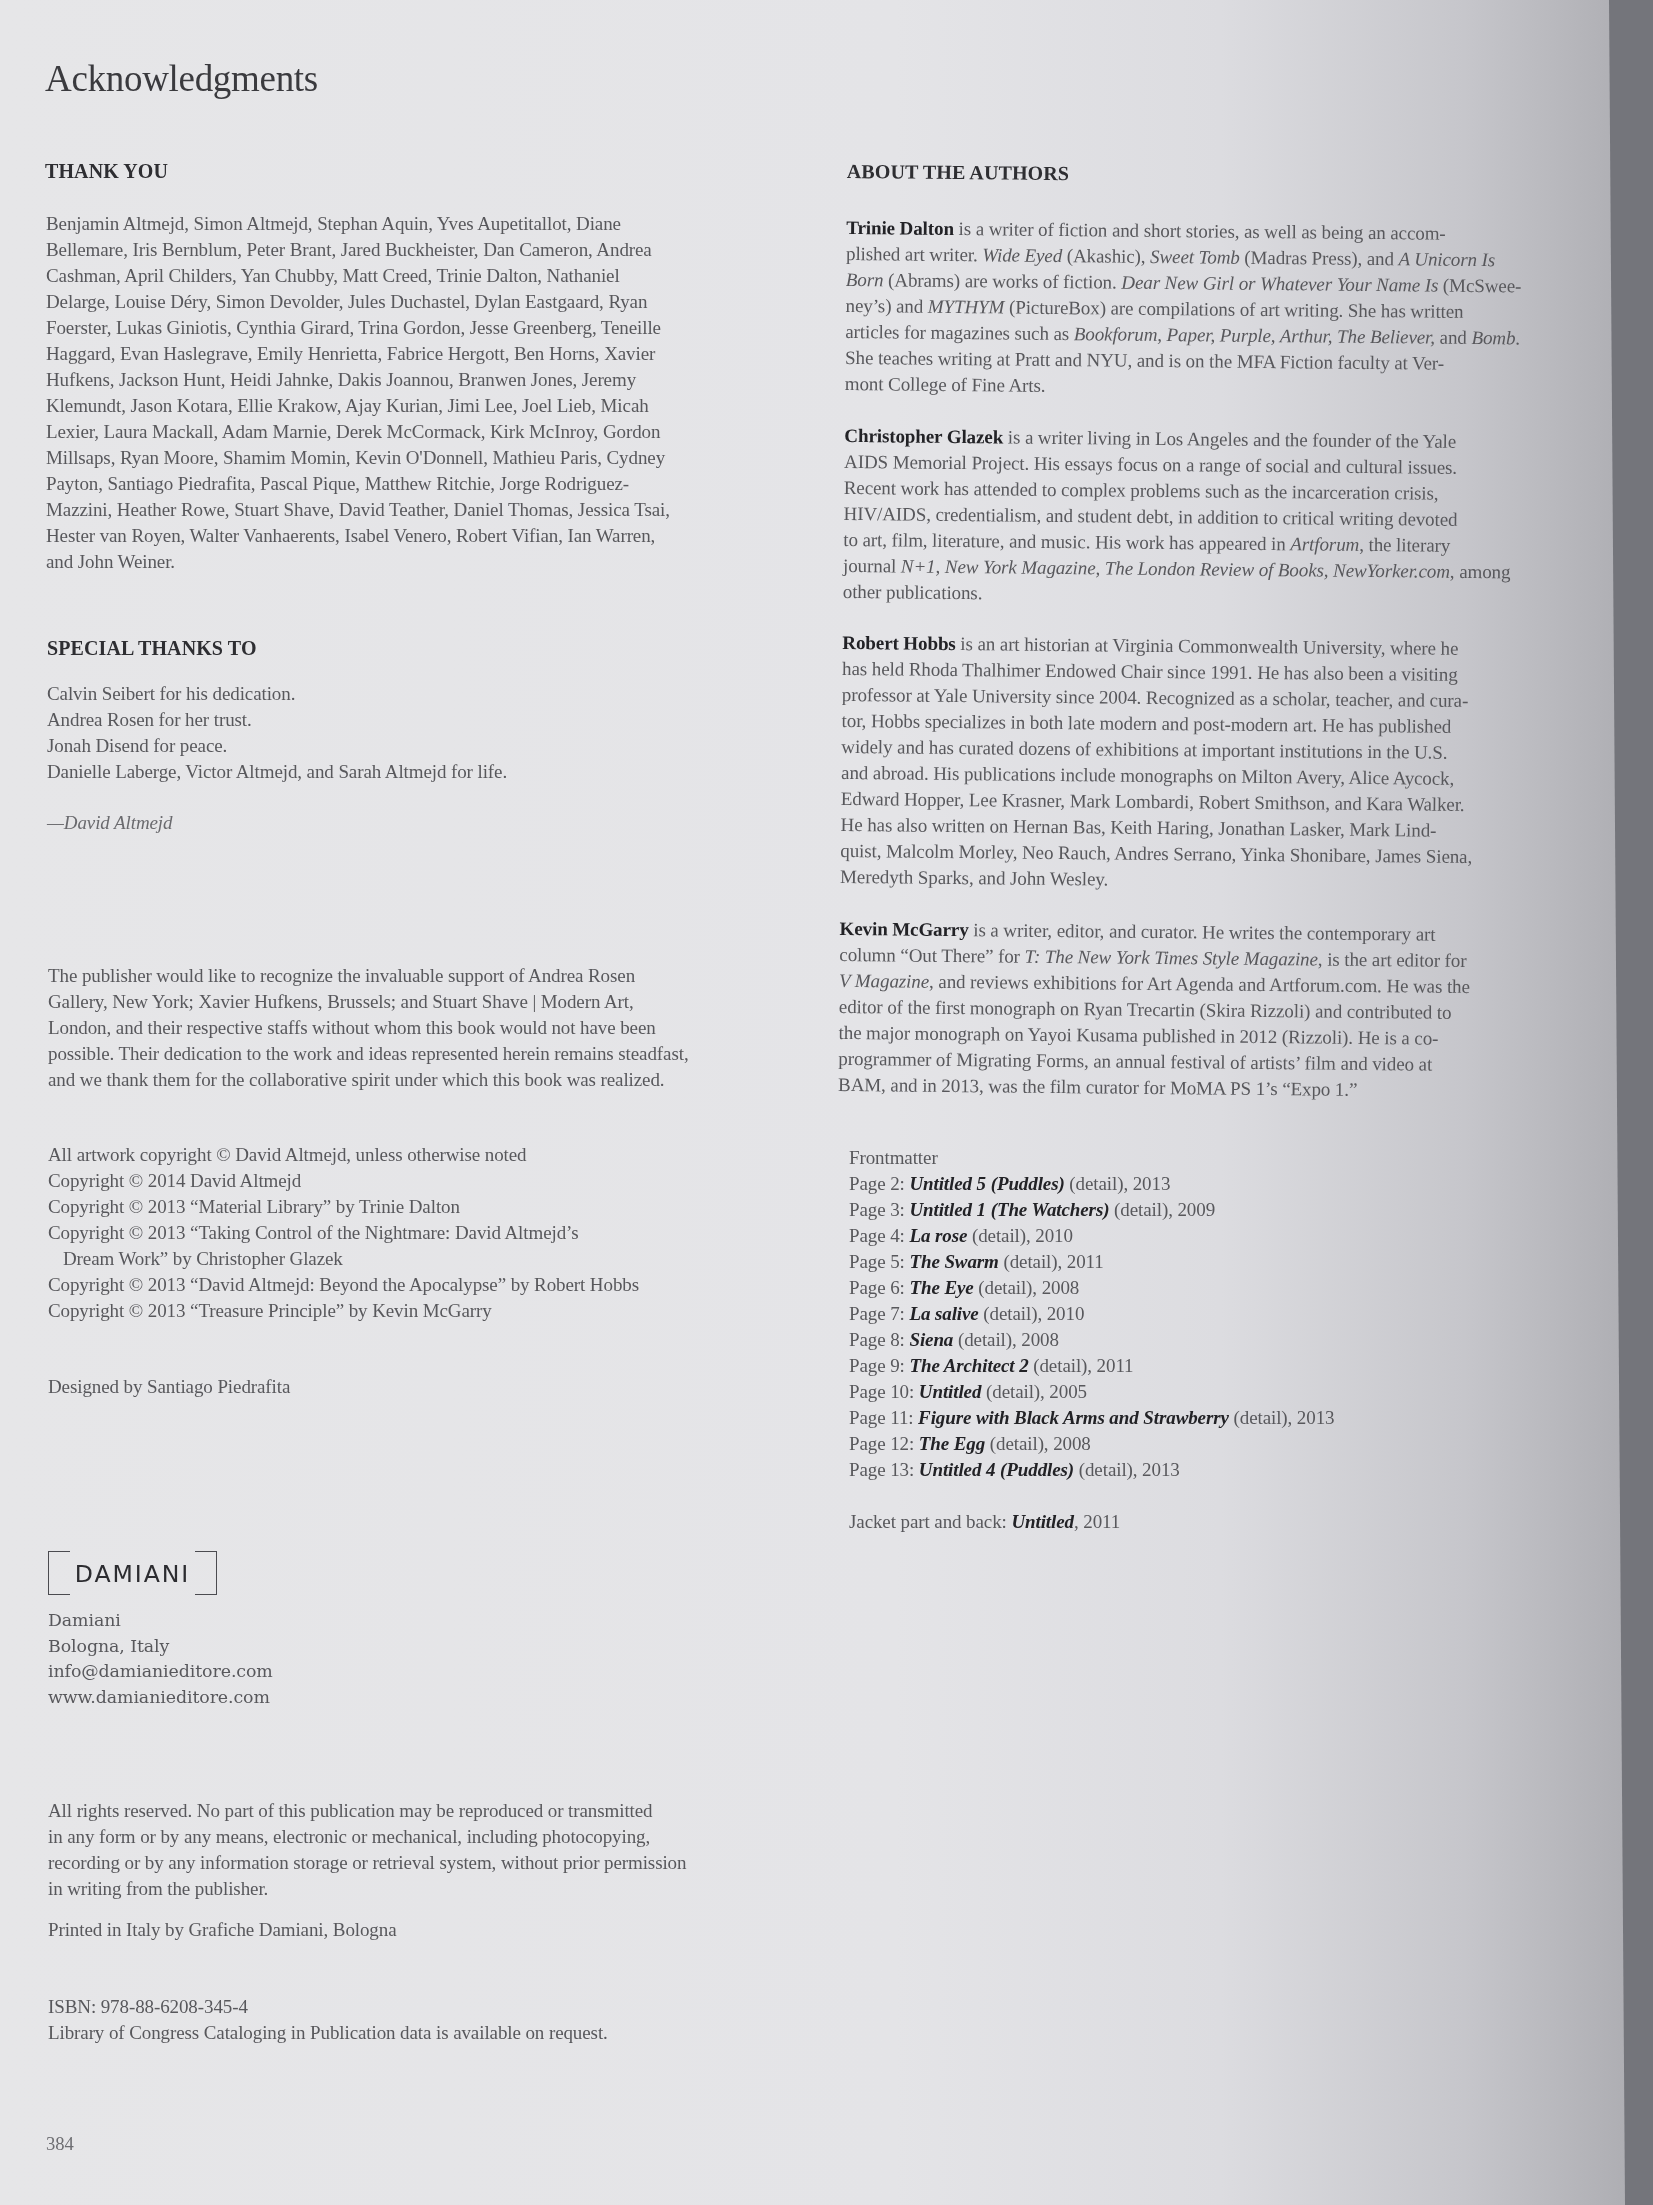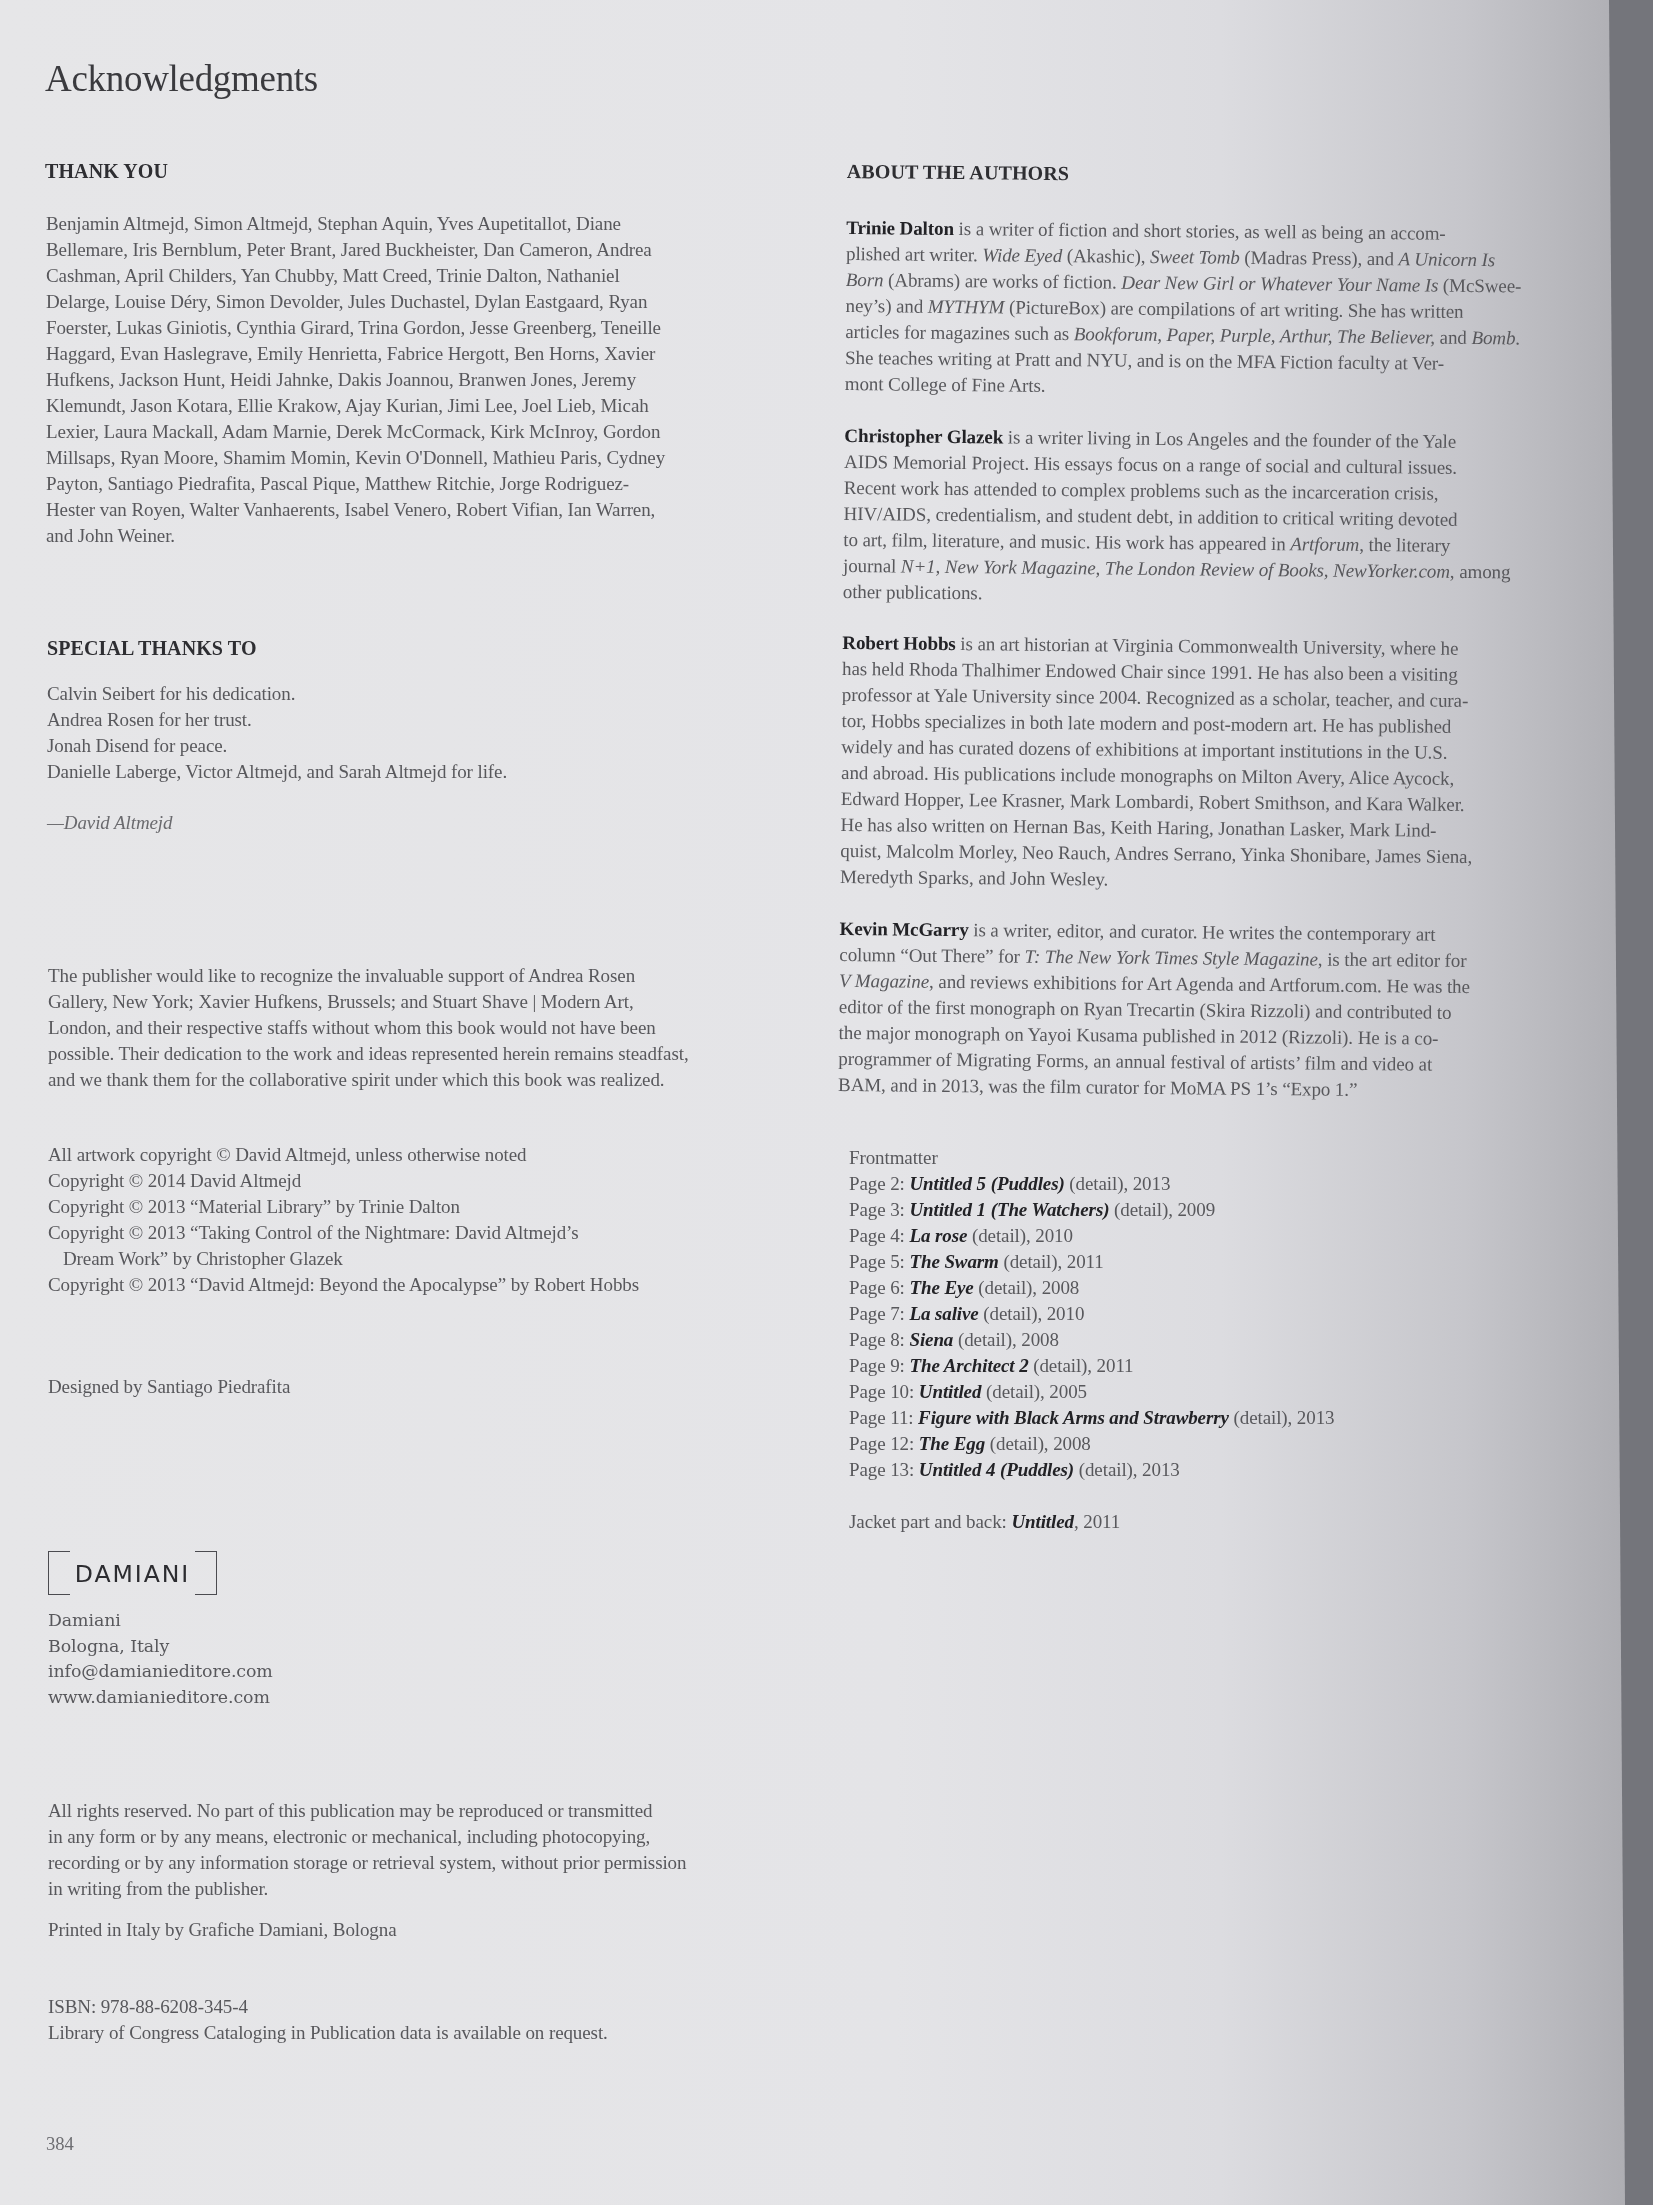--- a/index.html
+++ b/index.html
@@ -57,20 +57,21 @@
       <span class="line">Bellemare, Iris Bernblum, Peter Brant, Jared Buckheister, Dan Cameron, Andrea</span>
       <span class="line">Cashman, April Childers, Yan Chubby, Matt Creed, Trinie Dalton, Nathaniel</span>
       <span class="line">Delarge, Louise Déry, Simon Devolder, Jules Duchastel, Dylan Eastgaard, Ryan</span>
       <span class="line">Foerster, Lukas Giniotis, Cynthia Girard, Trina Gordon, Jesse Greenberg, Teneille</span>
       <span class="line">Haggard, Evan Haslegrave, Emily Henrietta, Fabrice Hergott, Ben Horns, Xavier</span>
       <span class="line">Hufkens, Jackson Hunt, Heidi Jahnke, Dakis Joannou, Branwen Jones, Jeremy</span>
       <span class="line">Klemundt, Jason Kotara, Ellie Krakow, Ajay Kurian, Jimi Lee, Joel Lieb, Micah</span>
       <span class="line">Lexier, Laura Mackall, Adam Marnie, Derek McCormack, Kirk McInroy, Gordon</span>
       <span class="line">Millsaps, Ryan Moore, Shamim Momin, Kevin O'Donnell, Mathieu Paris, Cydney</span>
       <span class="line">Payton, Santiago Piedrafita, Pascal Pique, Matthew Ritchie, Jorge Rodriguez-</span>
+      <span class="line">Mazzini, Heather Rowe, Stuart Shave, David Teather, Daniel Thomas, Jessica Tsai,</span>
       <span class="line">Hester van Royen, Walter Vanhaerents, Isabel Venero, Robert Vifian, Ian Warren,</span>
       <span class="line">and John Weiner.</span>
     </div>
 
   <h2 class="section" style="left:47px; top:631px;margin-top:6px;">SPECIAL THANKS TO</h2>
   <div class="block text" style="left:47px; top:681px;">
       <span class="line">Calvin Seibert for his dedication.</span>
       <span class="line">Andrea Rosen for her trust.</span>
       <span class="line">Jonah Disend for peace.</span>
       <span class="line">Danielle Laberge, Victor Altmejd, and Sarah Altmejd for life.</span>
@@ -85,20 +86,21 @@
       <span class="line">and we thank them for the collaborative spirit under which this book was realized.</span>
     </div>
 
   <div class="block text" style="left:48px; top:1142px;">
       <span class="line">All artwork copyright © David Altmejd, unless otherwise noted</span>
       <span class="line">Copyright © 2014 David Altmejd</span>
       <span class="line">Copyright © 2013 “Material Library” by Trinie Dalton</span>
       <span class="line">Copyright © 2013 “Taking Control of the Nightmare: David Altmejd’s</span>
       <span class="line indent">Dream Work” by Christopher Glazek</span>
       <span class="line">Copyright © 2013 “David Altmejd: Beyond the Apocalypse” by Robert Hobbs</span>
+      <span class="line">Copyright © 2013 “Treasure Principle” by Kevin McGarry</span>
     </div>
 
   <div class="block text" style="left:48px; top:1374px;">Designed by Santiago Piedrafita</div>
 
   <div class="logo">
     <span class="br l"></span>
     <span class="br r"></span>
     <span class="word">DAMIANI</span>
   </div>
 

